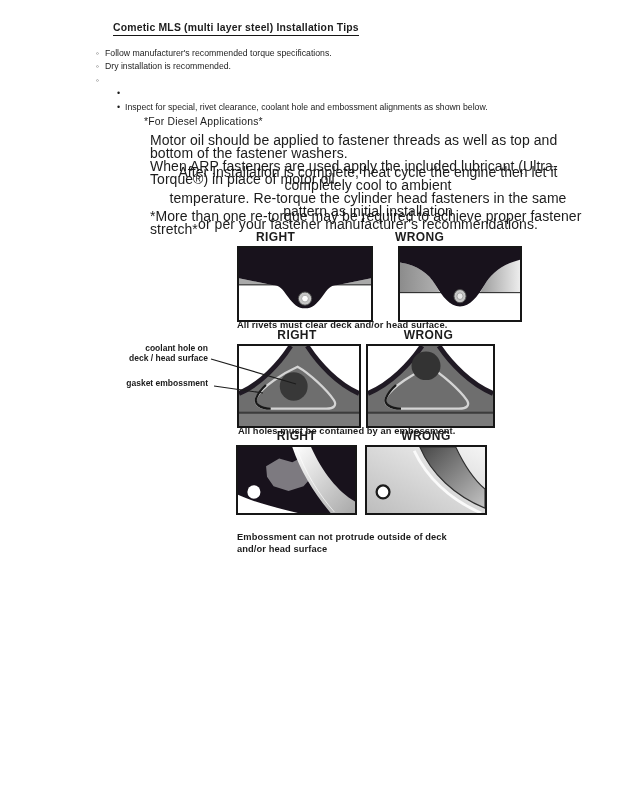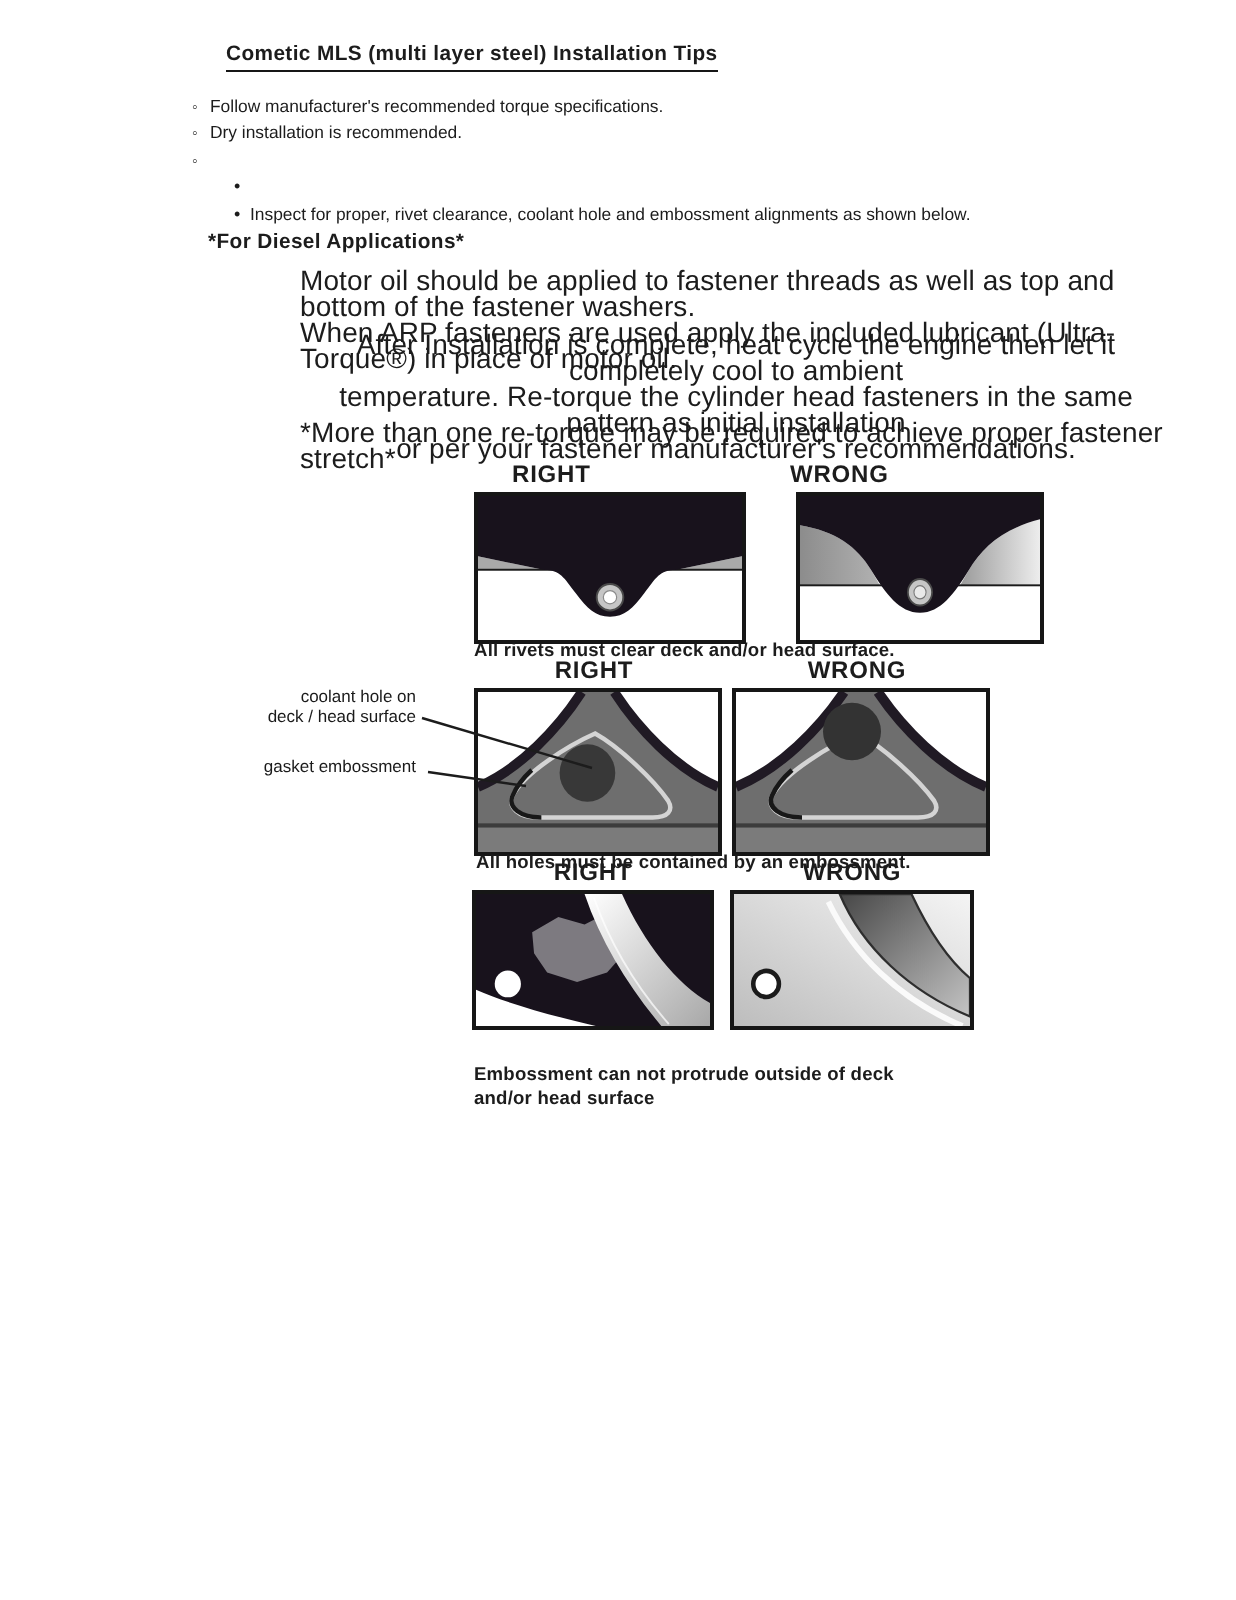--- a/index.html
+++ b/index.html
@@ -13,30 +13,30 @@
     left:113px; top:22px; font-size:10.4px; font-weight:bold; letter-spacing:.2px;
     border-bottom:1.4px solid #161616; padding-bottom:2px; white-space:nowrap;
   }
 
   .tips { left:96px; top:47px; font-size:8.7px; line-height:13.4px; }
   .tip { display:flex; white-space:nowrap; }
   .tip .mk1 { width:9px; font-size:8px; color:#333; }
   .tip.sub { margin-left:21px; }
   .tip .mk2 { width:8px; font-size:9px; }
 
-  .h-bold { font-size:10.4px; font-weight:bold; letter-spacing:.2px; white-space:nowrap; }
+  .h-bold { font-size:10.4px; font-weight:normal; letter-spacing:.2px; white-space:nowrap;margin-left:40px; }
   .body-p { font-size:14px; line-height:13px; width:436px; white-space:pre-line; letter-spacing:.05px;margin-left:46px; }
 
   .dlabel { font-size:12px; font-weight:600; letter-spacing:.4px; white-space:nowrap; }
   .dlabel.ctr { text-align:center; }
   .caption { font-size:9.3px; font-weight:bold; letter-spacing:.1px; white-space:pre-line; line-height:11.5px; }
 
   .panel { display:block; border:2px solid #161616; background:#fff; }
 
-  .side-label { font-size:8.5px; line-height:9.8px; text-align:right; white-space:pre-line; color:#1a1a1a; }
+  .side-label { font-size:8.5px; line-height:9.8px; text-align:right; white-space:pre-line; color:#1a1a1a;font-weight:bold; }
   .leader { pointer-events:none; z-index:5; }
 
   .fine { font-size:5.4px; line-height:7.15px; width:438px; white-space:pre-line; letter-spacing:-0.04px; color:#222; }
   .fine-h { font-size:5.8px; font-weight:bold; }
 
   .page-code { font-size:12px; color:#be185d; letter-spacing:.2px; }
 </style>
 </head>
 <body>
 
@@ -54,21 +54,21 @@
       <span>Dry installation is recommended.</span>
     </div>
     <div class="tip">
       <span class="mk1">◦</span>
     </div>
     <div class="tip sub">
       <span class="mk2">•</span>
     </div>
     <div class="tip sub">
       <span class="mk2">•</span>
-      <span>Inspect for proper, rivet clearance, coolant hole and embossment alignments as shown below.</span>
+      <span>Inspect for special, rivet clearance, coolant hole and embossment alignments as shown below.</span>
     </div>
   </div>
 
   <div class="abs h-bold" style="left:104px; top:116px;">*For Diesel Applications*</div>
   <div class="abs body-p" style="left:104px; top:134px;">Motor oil should be applied to fastener threads as well as top and bottom of the fastener washers.
 When ARP fasteners are used apply the included lubricant (Ultra-Torque®) in place of motor oil.</div>
   <div class="abs body-p" style="left:104px; top:166px;text-align:center;">After Installation is complete, heat cycle the engine then let it completely cool to ambient
 temperature. Re-torque the cylinder head fasteners in the same pattern as initial installation
 or per your fastener manufacturer's recommendations.</div>
   <div class="abs body-p" style="left:104px; top:210px;">*More than one re-torque may be required to achieve proper fastener stretch*</div>

